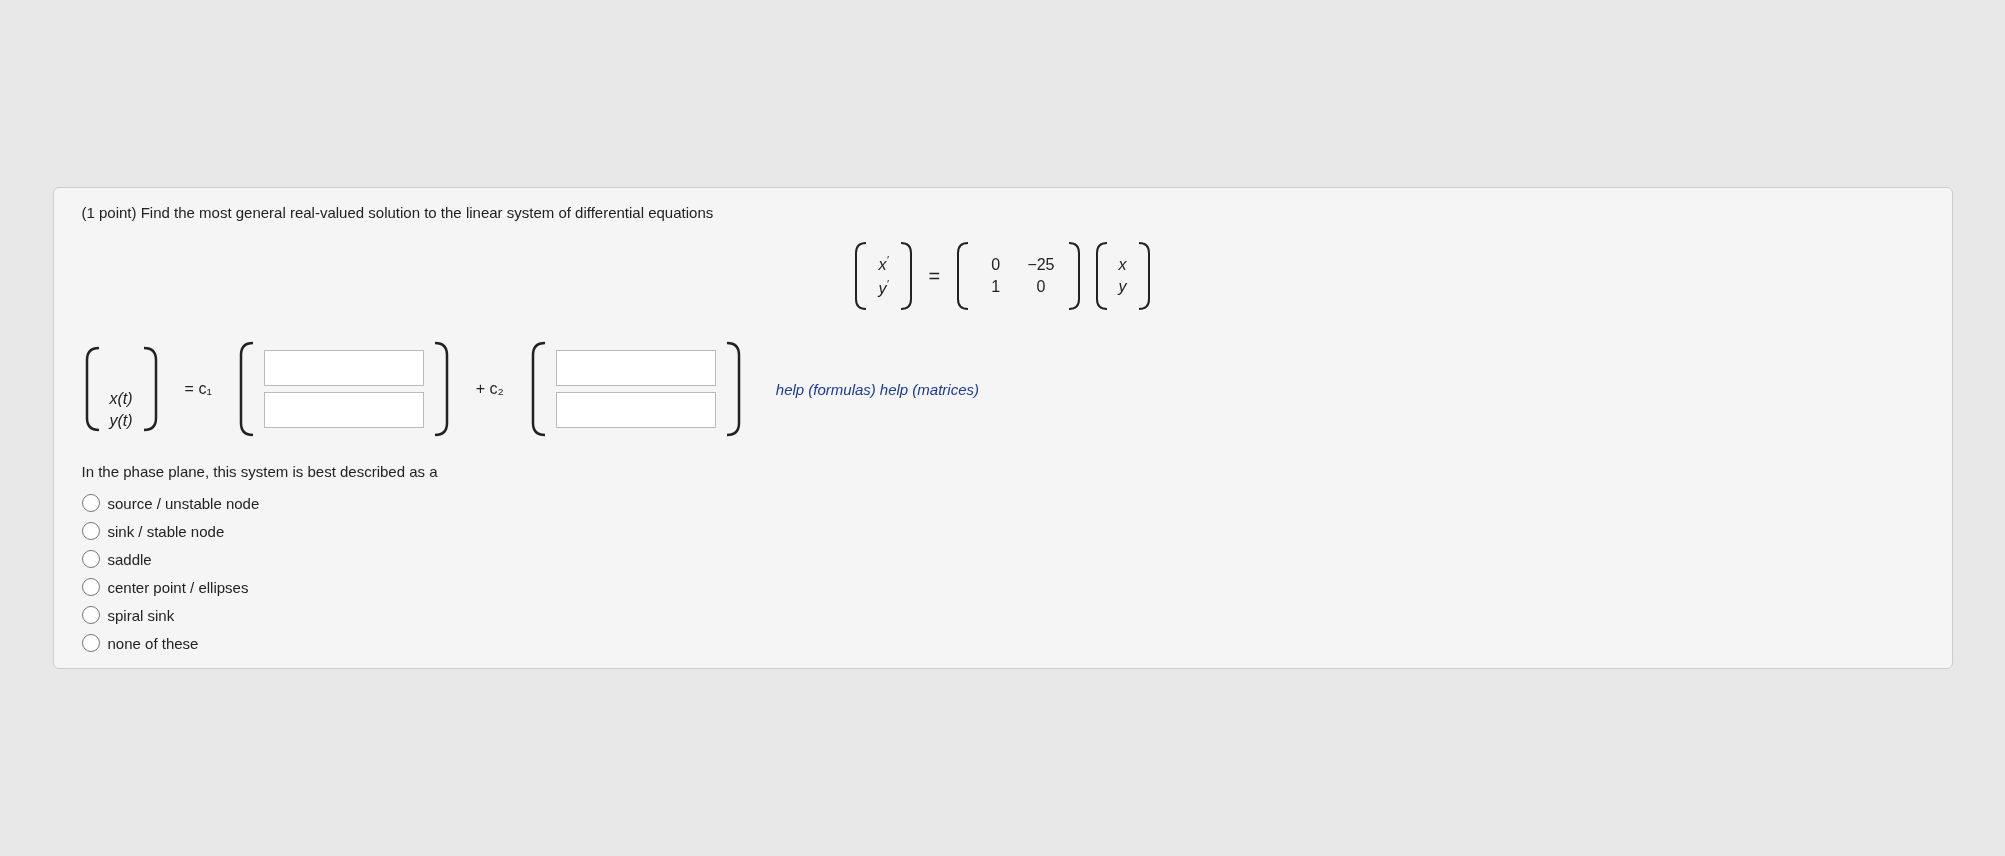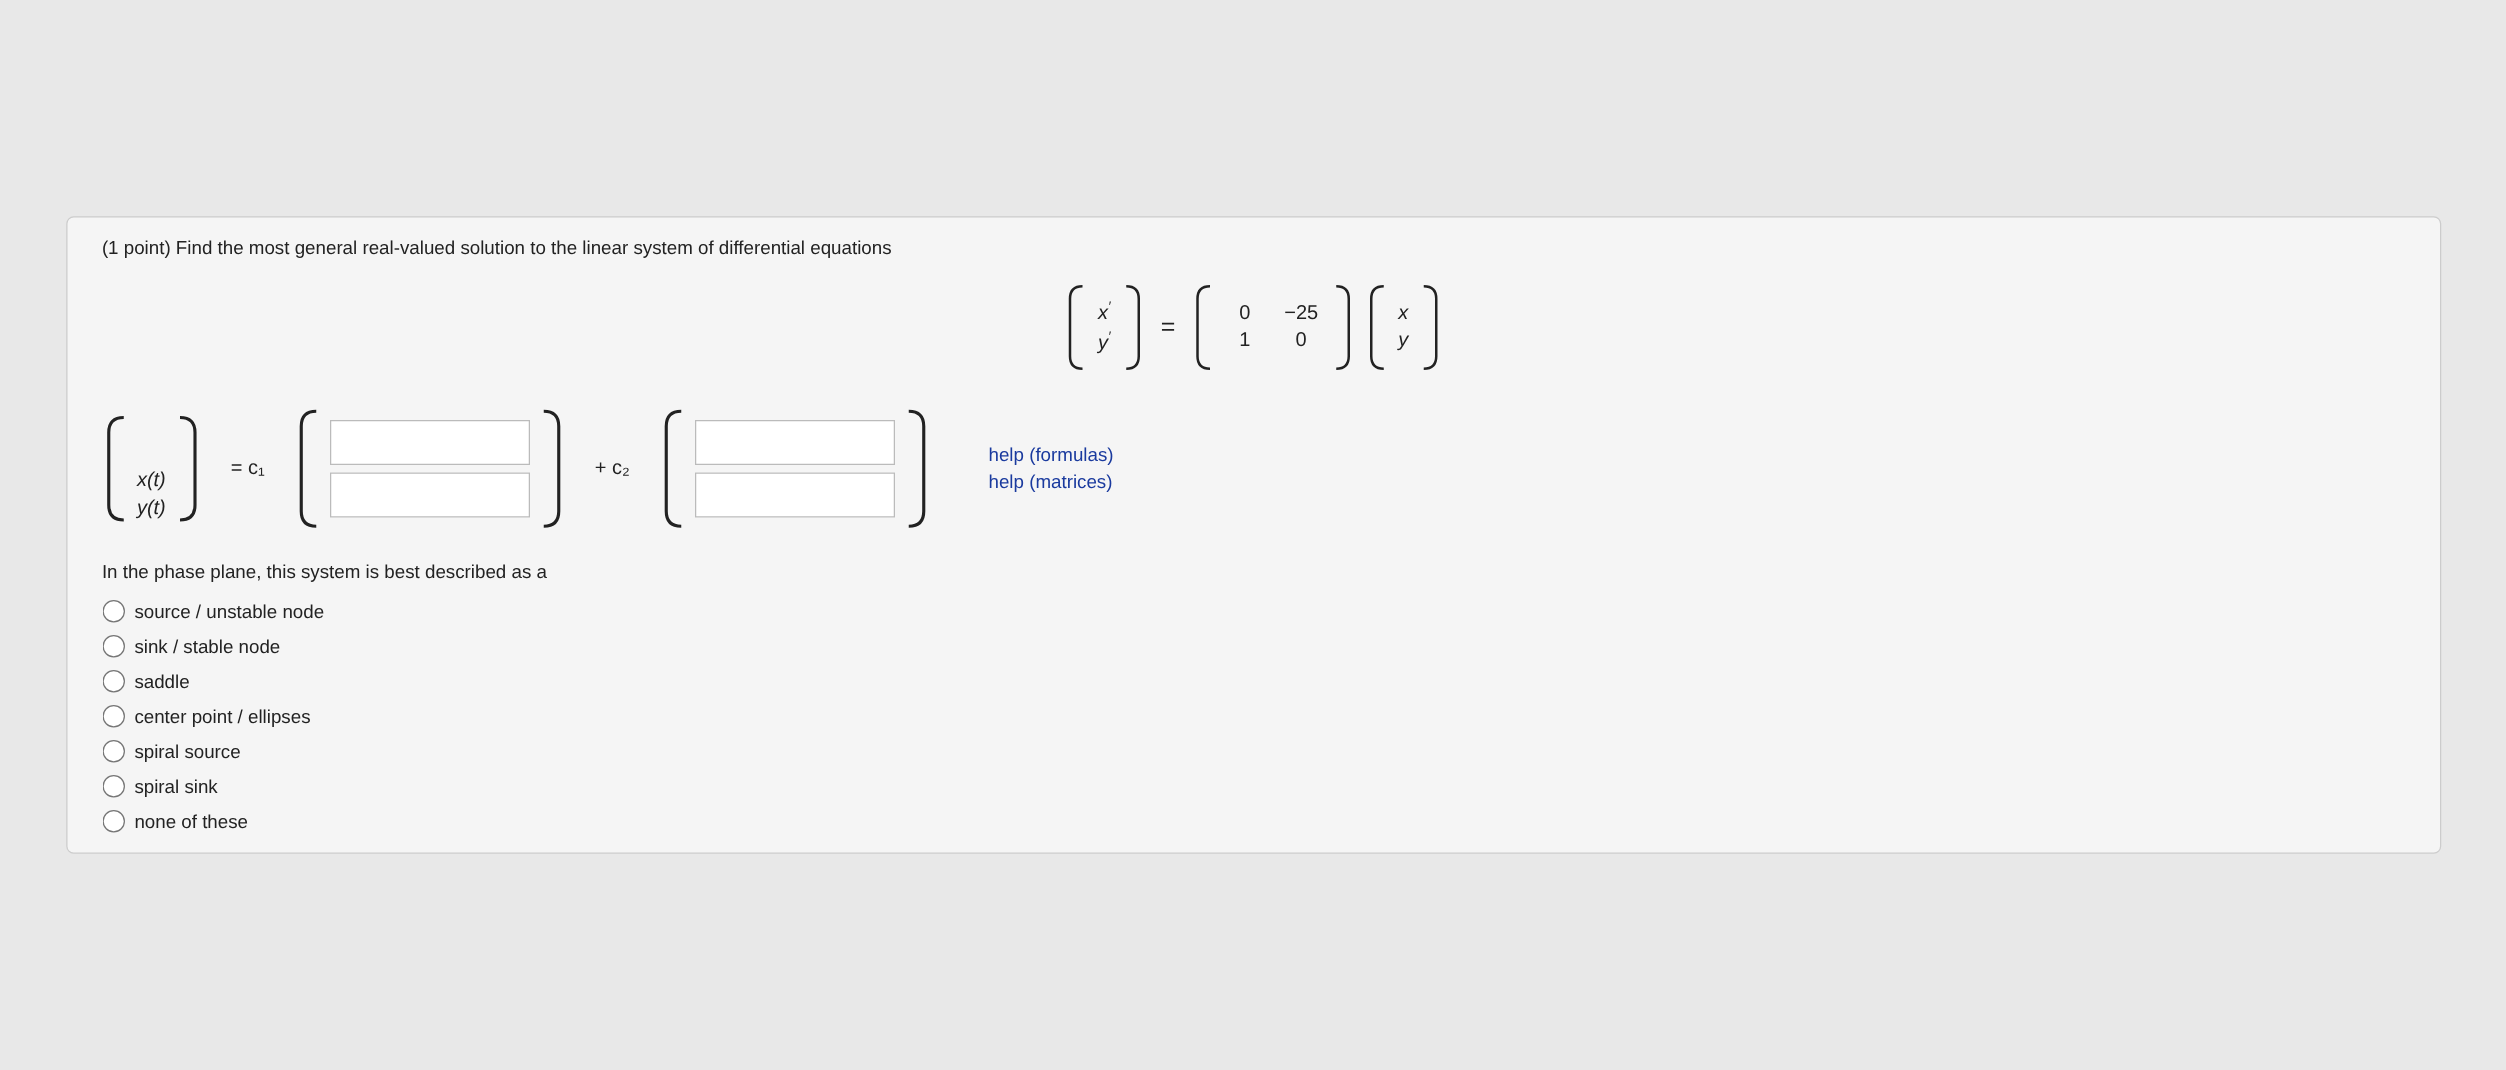--- a/index.html
+++ b/index.html
@@ -111,23 +111,24 @@
       padding: 4px 6px;
       outline: none;
     }
     .plus-c2 {
       font-size: 16px;
       color: #222;
       margin: 12px 8px;
     }
     .help-links {
       display: flex;
-      flex-direction: column;
+      flex-direction: row;
       gap: 4px;
-      margin-left: 31px;
+      margin-left: 16px;
+      font-style: italic;
     }
     .help-link {
       color: #1a3a9e;
       font-size: 15px;
       cursor: pointer;
       text-decoration: none;
     }
 
     
     .phase-description {
@@ -274,24 +275,20 @@
     <label class="radio-item">
       <input type="radio" name="phase_type" style="">
       <span>saddle</span>
     </label>
     <label class="radio-item">
       <input type="radio" name="phase_type" style="">
       <span>center point / ellipses</span>
     </label>
     <label class="radio-item">
       <input type="radio" name="phase_type" style="">
-      <span>spiral source</span>
-    </label>
-    <label class="radio-item">
-      <input type="radio" name="phase_type" style="">
       <span>spiral sink</span>
     </label>
     <label class="radio-item">
       <input type="radio" name="phase_type" style="">
       <span>none of these</span>
     </label>
   </div>
 
 </div>
 

